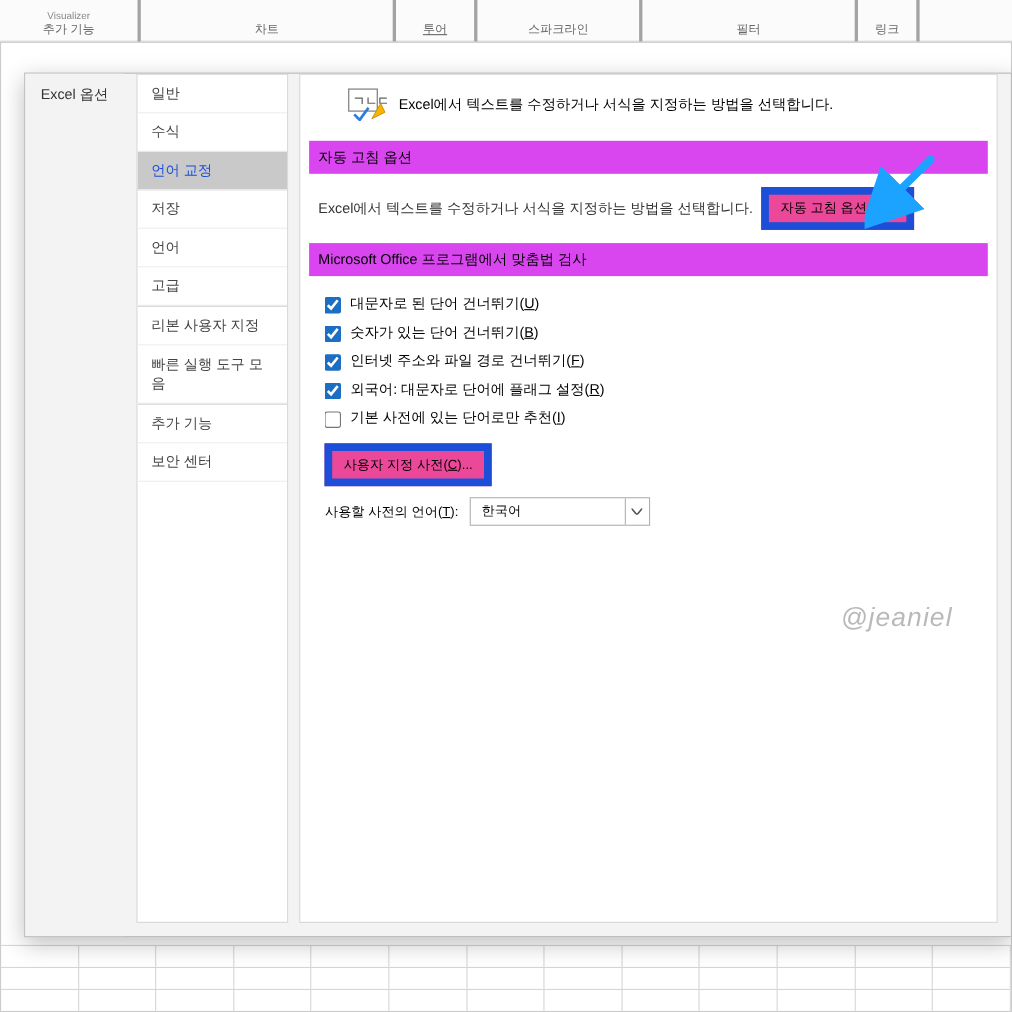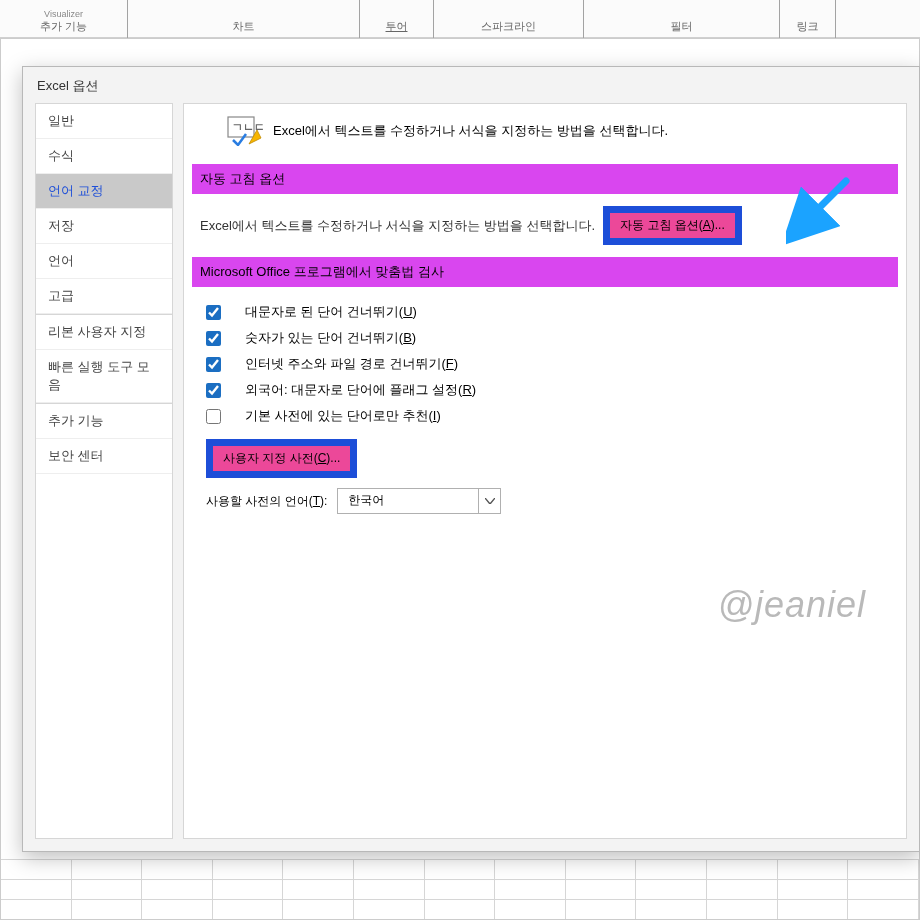--- a/index.html
+++ b/index.html
@@ -22,21 +22,21 @@
     .ribbon-groups {
       display: flex;
       height: 38px;
       align-items: flex-end;
     }
     .ribbon-group {
       flex-shrink: 0;
       text-align: center;
       font-size: 11px;
       color: #666;
-      border-right: 1px solid #a3a3a3;
+      border-right: 3px solid #a3a3a3;
       padding: 0 4px 4px 4px;
       height: 38px;
       display: flex;
       flex-direction: column;
       justify-content: flex-end;
       align-items: center;
     }
     .ribbon-group .tiny { font-size: 9px; color: #888; line-height: 1; }
     .sheet-bg {
       position: absolute;
@@ -61,21 +61,20 @@
     .dialog {
       position: absolute;
       top: 66px;
       left: 22px;
       right: 0;
       bottom: 68px;
       background: #f3f3f3;
       border: 1px solid #b8b8b8;
       box-shadow: 0 6px 20px rgba(0,0,0,0.25);
       display: flex;
-      flex-direction: column;
     }
     .dialog-title {
       padding: 10px 14px 8px 14px;
       font-size: 13px;
       color: #333;
       background: #f3f3f3;
     }
     .dialog-body {
       flex: 1;
       display: flex;
@@ -141,22 +140,22 @@
     .btn {
       padding: 4px 10px;
       border: 7px solid #1d4ed8;
       background: #ec4899;
       font-size: 12px;
       cursor: pointer;
     }
     .checks { margin: 4px 0 10px 6px; }
     .chk {
       display: flex;
-      align-items: center;
-      gap: 24px;
+      align-items: flex-end;
+      gap: 8px;
       padding: 4px 0;
       font-size: 13px;
     }
     .chk input[type="checkbox"] {
       width: 15px; height: 15px;
       accent-color: #1b6ec2;
     }
     .under { text-decoration: underline; }
     .dict-row {
       display: flex;
@@ -176,21 +175,21 @@
     }
     .select-wrap .sel-arrow {
       border-left: 1px solid #b0b0b0;
       width: 22px;
       display: flex; align-items: center; justify-content: center;
     }
     .watermark {
       position: absolute;
       right: 40px;
       top: 480px;
-      font-size: 36px;
+      font-size: 24px;
       color: #b9b9b9;
       font-style: italic;
       letter-spacing: 1px;
     }
     .arrow-annot {
       position: absolute;
       right: 50px;
       top: 72px;
       pointer-events: none;
     }

